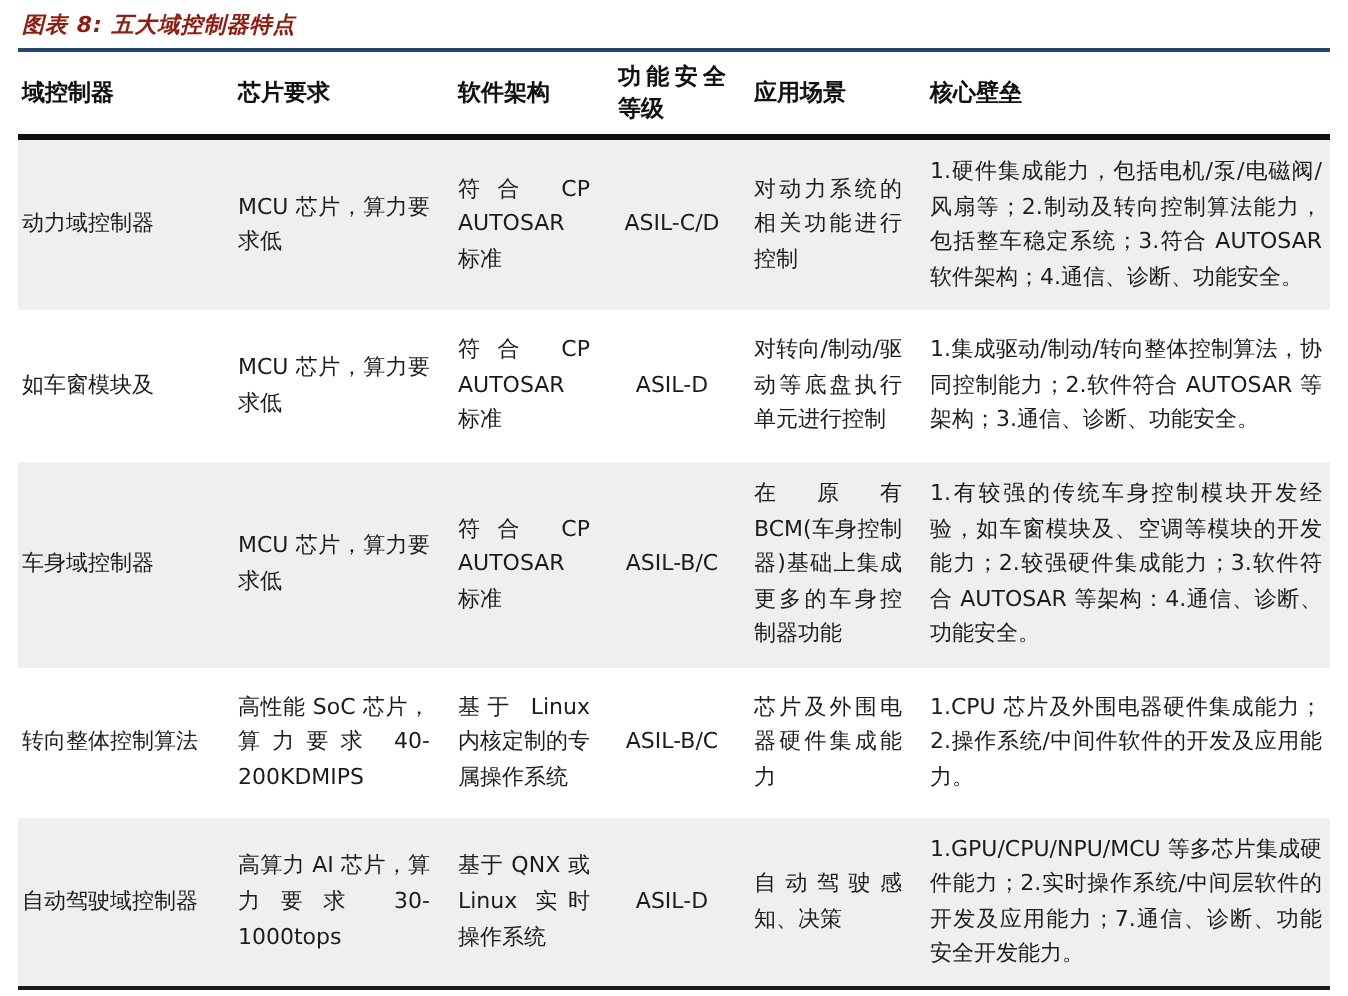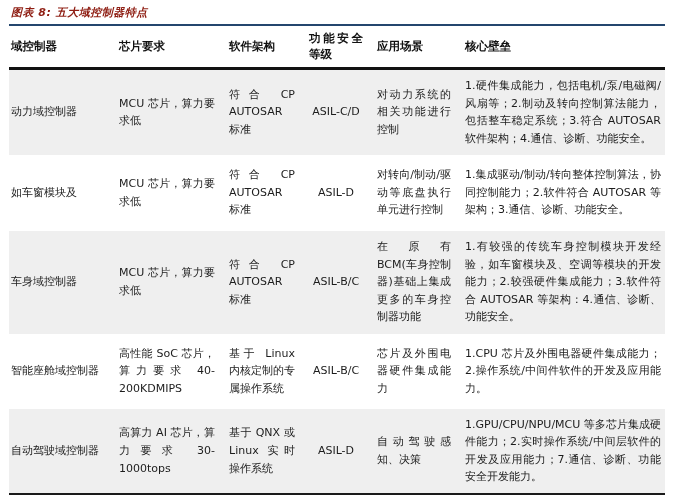--- a/index.html
+++ b/index.html
@@ -95,21 +95,21 @@
       </tr>
       <tr class="stripe r3">
         <td class="c1">车身域控制器</td>
         <td class="c2">MCU 芯片，算力要求低</td>
         <td class="c3">符合 CP AUTOSAR 标准</td>
         <td class="c4">ASIL-B/C</td>
         <td class="c5">在原有 BCM(车身控制器)基础上集成更多的车身控制器功能</td>
         <td class="c6">1.有较强的传统车身控制模块开发经验，如车窗模块及、空调等模块的开发能力；2.较强硬件集成能力；3.软件符合 AUTOSAR 等架构：4.通信、诊断、功能安全。</td>
       </tr>
       <tr class="r4">
-        <td class="c1">智能座舱域控制器</td>
+        <td class="c1">转向整体控制算法</td>
         <td class="c2">高性能 SoC 芯片，算力要求 40-200KDMIPS</td>
         <td class="c3">基于 Linux 内核定制的专属操作系统</td>
         <td class="c4">ASIL-B/C</td>
         <td class="c5">芯片及外围电器硬件集成能力</td>
         <td class="c6">1.CPU 芯片及外围电器硬件集成能力；2.操作系统/中间件软件的开发及应用能力。</td>
       </tr>
       <tr class="stripe r5">
         <td class="c1">自动驾驶域控制器</td>
         <td class="c2">高算力 AI 芯片，算力要求 30-1000tops</td>
         <td class="c3">基于 QNX 或 Linux 实时操作系统</td>

